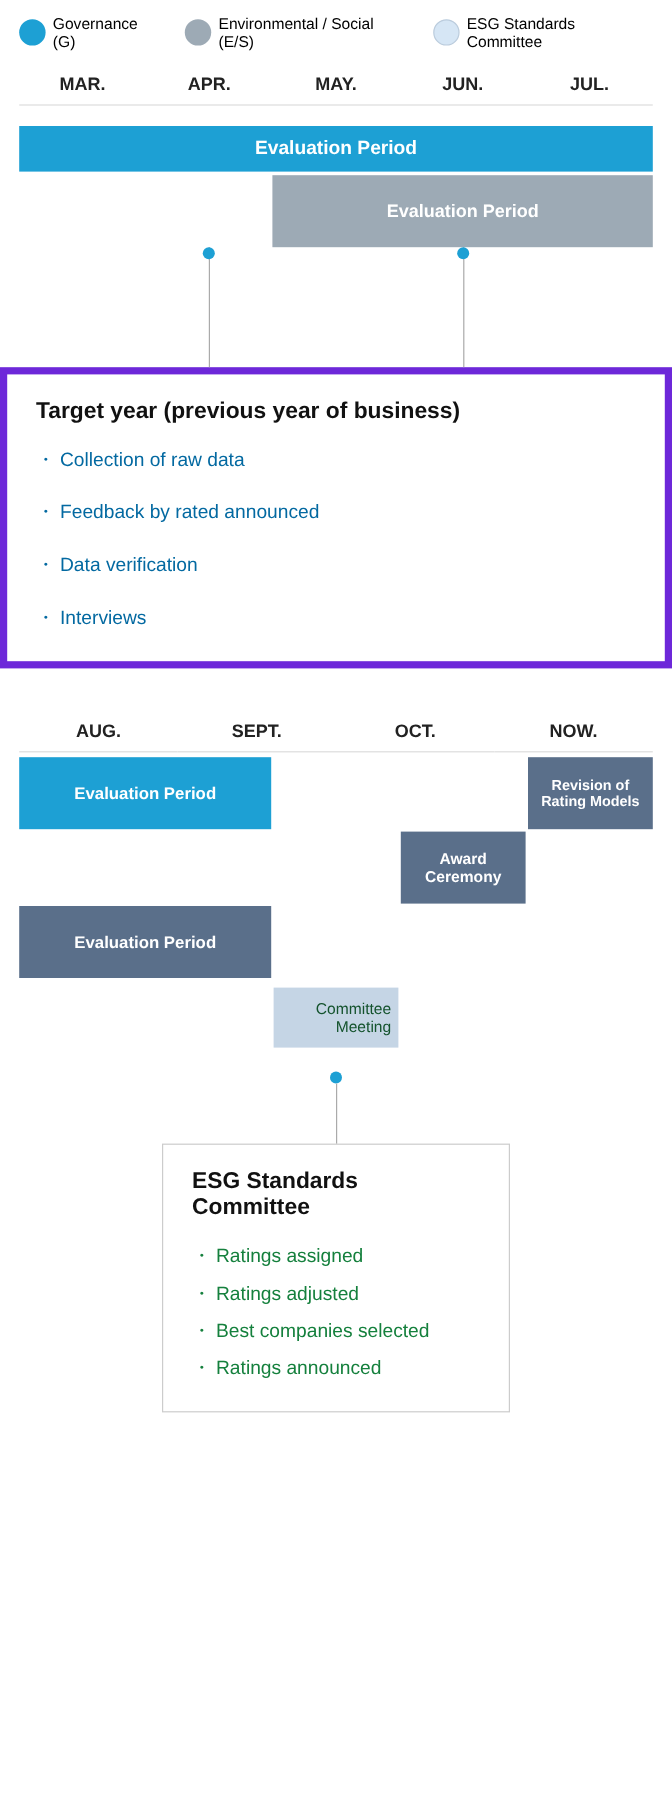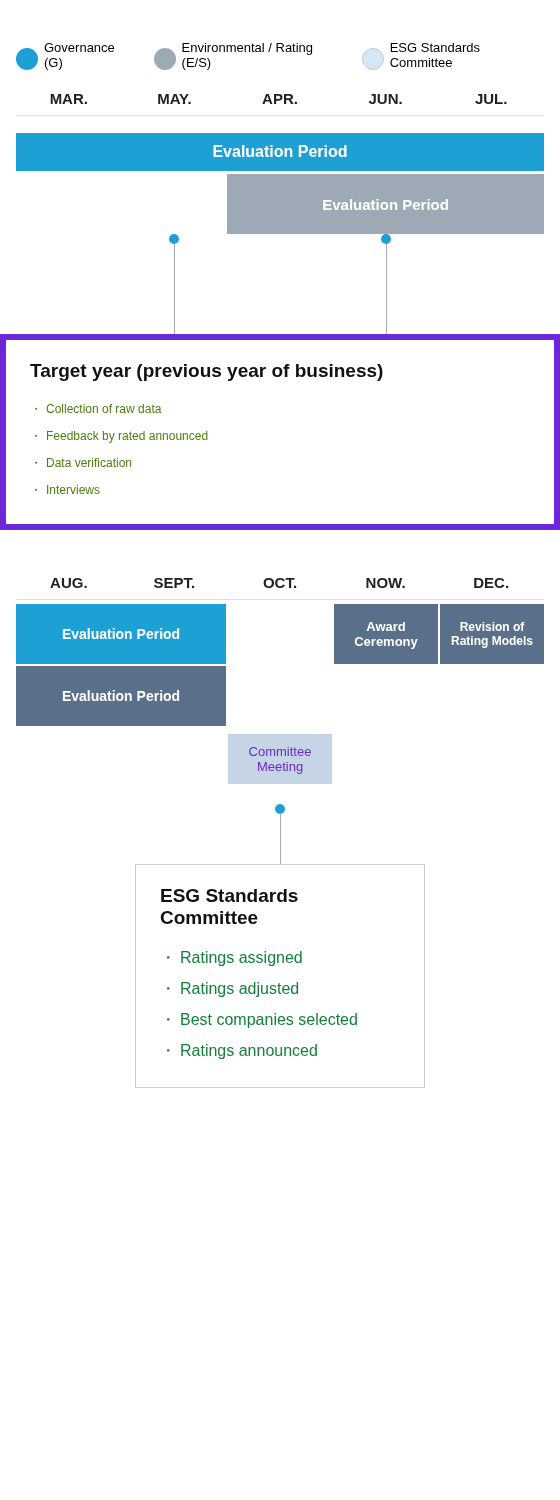--- a/index.html
+++ b/index.html
@@ -12,24 +12,23 @@
 
     
     .legend {
       display: flex;
       align-items: center;
       padding: 12px 16px;
       gap: 18px;
     }
     .legend-item {
       display: flex;
-      align-items: flex-end;
+      align-items: center;
       gap: 6px;
       font-size: 13px;
-      margin-top: 28px;
     }
     .legend-dot {
       width: 22px;
       height: 22px;
       border-radius: 50%;
       flex-shrink: 0;
     }
     .dot-blue { background: #1da0d4; }
     .dot-gray { background: #9daab5; }
     .dot-light { background: #d6e6f5; border: 1px solid #bcd; }
@@ -84,22 +83,23 @@
       font-size: 19px;
       font-weight: bold;
       margin-bottom: 14px;
       color: #111;
     }
     .info-list {
       list-style: none;
     }
     .info-list li {
       padding: 5px 0;
-      font-size: 12px;
-      color: #4d7c0f;
+      font-size: 16px;
+      color: #0369a1;
+      margin-top: 13px;
     }
     .info-list li::before {
       content: "・";
       margin-right: 4px;
     }
 
     
     .spacer { height: 20px; }
 
     
@@ -129,24 +129,24 @@
       font-weight: 600;
       color: #fff;
       padding: 8px 4px;
     }
     .gb-blue { background: #1da0d4; }
     .gb-slate { background: #5a6f8a; }
     .gb-award { background: #5a6f8a; }
     .gb-revision { background: #5a6f8a; }
     .comm-box {
       background: #c5d5e5;
-      color: #6d28d9;
+      color: #14532d;
       font-size: 13px;
       font-weight: 500;
-      text-align: center;
+      text-align: right;
       padding: 10px 6px;
       width: 100%;
     }
 
     .bottom-info-wrap {
       display: flex;
       justify-content: center;
       padding: 0 16px 20px;
     }
     .bottom-info-box {
@@ -176,33 +176,33 @@
 </head>
 <body>
 
 <div class="legend">
   <div class="legend-item">
     <div class="legend-dot dot-blue"></div>
     <span>Governance (G)</span>
   </div>
   <div class="legend-item">
     <div class="legend-dot dot-gray"></div>
-    <span>Environmental / Rating (E/S)</span>
+    <span>Environmental / Social (E/S)</span>
   </div>
   <div class="legend-item">
     <div class="legend-dot dot-light"></div>
     <span>ESG Standards Committee</span>
   </div>
 </div>
 
 <div class="timeline-section">
   <div class="month-row">
     <div class="month-cell">MAR.</div>
+    <div class="month-cell">APR.</div>
     <div class="month-cell">MAY.</div>
-    <div class="month-cell">APR.</div>
     <div class="month-cell">JUN.</div>
     <div class="month-cell">JUL.</div>
   </div>
 
   <div class="full-bar">Evaluation Period</div>
 
   <div style="display:flex; height:60px; margin-top:3px;">
     <div style="flex:2;"></div>
     <div style="flex:3; display:flex; flex-direction:column; gap:0;">
       <div class="partial-bar-esg" style="height:60px;">Evaluation Period</div>
@@ -237,28 +237,27 @@
 </div>
 
 <div class="spacer"></div>
 
 <div class="bottom-section">
   <div class="bottom-month-row">
     <div class="bottom-month-cell">AUG.</div>
     <div class="bottom-month-cell">SEPT.</div>
     <div class="bottom-month-cell">OCT.</div>
     <div class="bottom-month-cell">NOW.</div>
-    <div class="bottom-month-cell">DEC.</div>
   </div>
 
   <div style="display:grid; grid-template-columns:repeat(5,1fr); gap:2px; margin-top:4px;">
     <div class="grid-bar gb-blue" style="grid-column:1/3; height:60px;">Evaluation Period</div>
     <div style="grid-column:3/4; height:60px;"></div>
+    <div class="grid-bar gb-revision" style="grid-column:5/6; height:60px; font-size:12px;">Revision of Rating Models</div>
     <div class="grid-bar gb-award" style="grid-column:4/5; height:60px; font-size:13px;">Award Ceremony</div>
-    <div class="grid-bar gb-revision" style="grid-column:5/6; height:60px; font-size:12px;">Revision of Rating Models</div>
   </div>
 
   <div style="display:grid; grid-template-columns:repeat(5,1fr); gap:2px; margin-top:2px;">
     <div class="grid-bar gb-slate" style="grid-column:1/3; height:60px;">Evaluation Period</div>
   </div>
 
   <div style="display:grid; grid-template-columns:repeat(5,1fr); gap:2px; margin-top:8px; height:70px;">
     <div style="grid-column:3/4; display:flex; align-items:flex-start; justify-content:center;">
       <div class="comm-box">Committee Meeting</div>
     </div>

